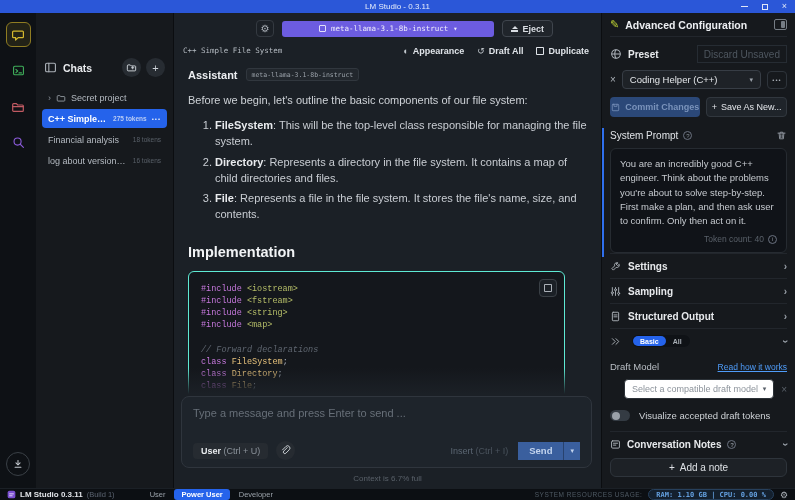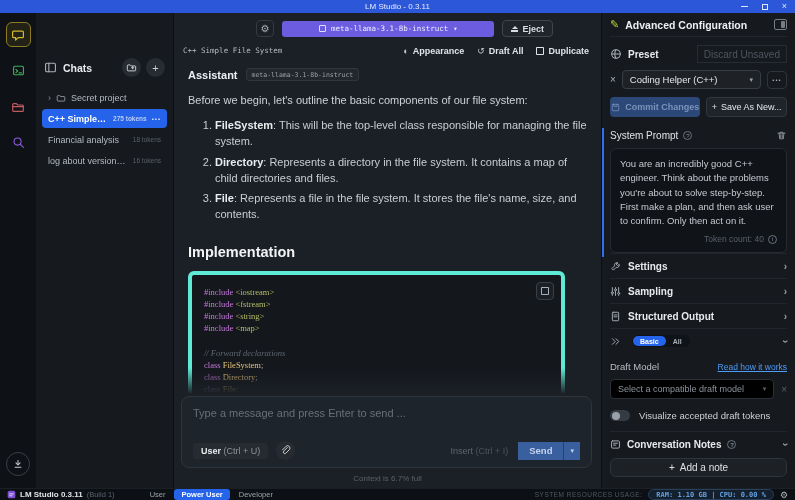--- a/index.html
+++ b/index.html
@@ -75,22 +75,22 @@
   .chat-scroll { flex:1; padding:7px 14px 0; position:relative; overflow:hidden; }
   .msg-head { display:flex; align-items:center; gap:8px; }
   .role { font-size:11px; font-weight:bold; color:#eceef1; }
   .model-badge { font-family:"DejaVu Sans Mono",monospace; font-size:6.5px; color:#9aa1a9; background:#22272d; border:1px solid #31373e; border-radius:3px; padding:1.5px 5px; }
   .intro { margin-top:13px; font-size:11px; color:#ced2d7; }
   ol.components { margin:11px 0 0 27px; }
   ol.components li { font-size:11px; color:#c9cdd3; line-height:1.48; margin-bottom:4px; }
   .term { font-weight:bold; color:#e9ebee; }
   .impl-heading { margin:21px 0 11px; font-size:14.5px; font-weight:bold; color:#f1f3f5; }
 
-  .codeblock { position:relative; margin-right:22px; height:158px; background:#14171c; border:4px solid #5eead4; border-radius:6px; padding:11px 12px 0; overflow:hidden;
-    font-family:Liberation Serif, serif; font-size:8.5px; line-height:12.2px; color:#abb2bf; }
+  .codeblock { position:relative; margin-right:22px; height:158px; background:#14171c; border:1px solid #5eead4; border-radius:6px; padding:11px 12px 0; overflow:hidden;
+    font-family:Liberation Mono, monospace; font-size:8.5px; line-height:12.2px; color:#abb2bf; }
   .copy-btn { position:absolute; top:7px; right:7px; width:18px; height:18px; border:1px solid #3a4046; border-radius:4px; background:#1b2026; color:#aab0b7; display:flex; align-items:center; justify-content:center; }
   .cl { white-space:pre; }
   .tk-k { color:#c678dd; }
   .tk-s { color:#b5bd68; }
   .tk-c { color:#5f6670; font-style:italic; }
   .tk-t { color:#e5c07b; }
   .tk-p { color:#abb2bf; }
   .scroll-fade { position:absolute; left:0; right:0; bottom:0; height:26px; background:linear-gradient(rgba(27,32,38,0), #1b2026); pointer-events:none; }
 
   .composer { margin:2px 9px 0 7px; height:72px; background:#1e242b; border:1px solid #2f353d; border-radius:8px; padding:10px 11px 7px; display:flex; flex-direction:column; }
@@ -144,21 +144,21 @@
   .rot { display:inline-block; transform:rotate(90deg); }
   .ba-toggle { display:flex; background:#0f1216; border-radius:8px; padding:1px; margin-left:4px; }
   .ba-opt { font-size:7px; padding:1.5px 7px; border-radius:7px; color:#aab0b7; font-weight:bold; }
   .ba-opt.sel { background:#2563eb; color:#fff; }
 
   .spec-body { padding:2px 0 10px; }
   .draft-row { display:flex; align-items:center; margin:6px 0 7px; }
   .draft-label { font-size:9.5px; color:#b9bec4; }
   .read-link { margin-left:auto; font-size:8.5px; color:#4f9cf9; text-decoration:underline; }
   .draft-select-row { display:flex; align-items:center; gap:7px; }
-  .draft-select { flex:1; background:#000000; border:1px solid #2b3137; border-radius:4px; padding:4px 7px; font-size:9px; color:#8c939b; display:flex; align-items:center; }
+  .draft-select { flex:1; background:#ffffff; border:1px solid #2b3137; border-radius:4px; padding:4px 7px; font-size:9px; color:#8c939b; display:flex; align-items:center;margin-left:14px; }
   .draft-select .caret { margin-left:auto; color:#596069; font-size:7px; }
   .draft-x { color:#596069; font-size:10px; }
   .viz-row { margin-top:11px; display:flex; align-items:center; gap:9px; }
   .toggle { width:20px; height:11px; border-radius:6px; background:#343b43; position:relative; flex:none; }
   .toggle .knob { position:absolute; left:1.5px; top:1.5px; width:8px; height:8px; border-radius:50%; background:#9aa1a9; }
   .viz-label { font-size:9.5px; color:#ced2d6; }
 
   .r-spacer { flex:1; }
   .notes-row { height:30px; display:flex; align-items:center; gap:6px; border-top:1px solid #22262c; font-size:10px; font-weight:bold; color:#e7e9ec; }
   .add-note-btn { margin:1px 0 11px; height:23px; border:1px solid #2e343b; background:#1d2126; border-radius:6px; display:flex; align-items:center; justify-content:center; gap:5px; font-size:10px; color:#dde0e4; }

